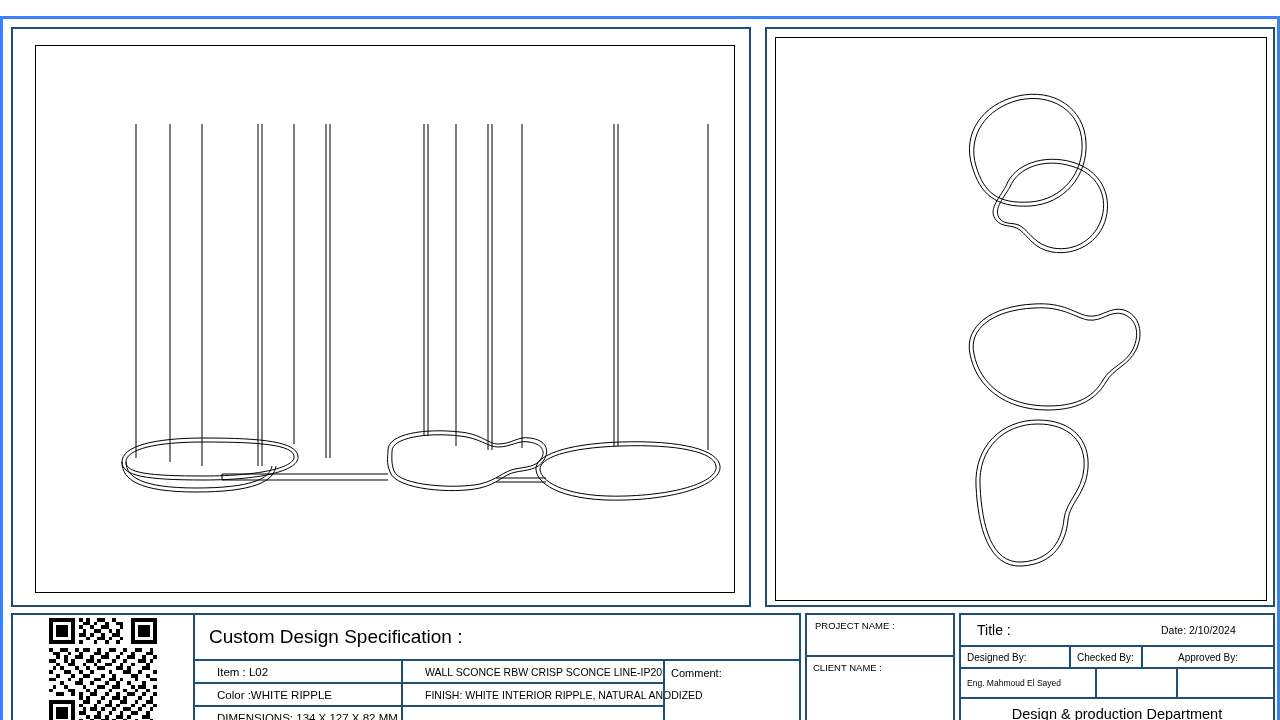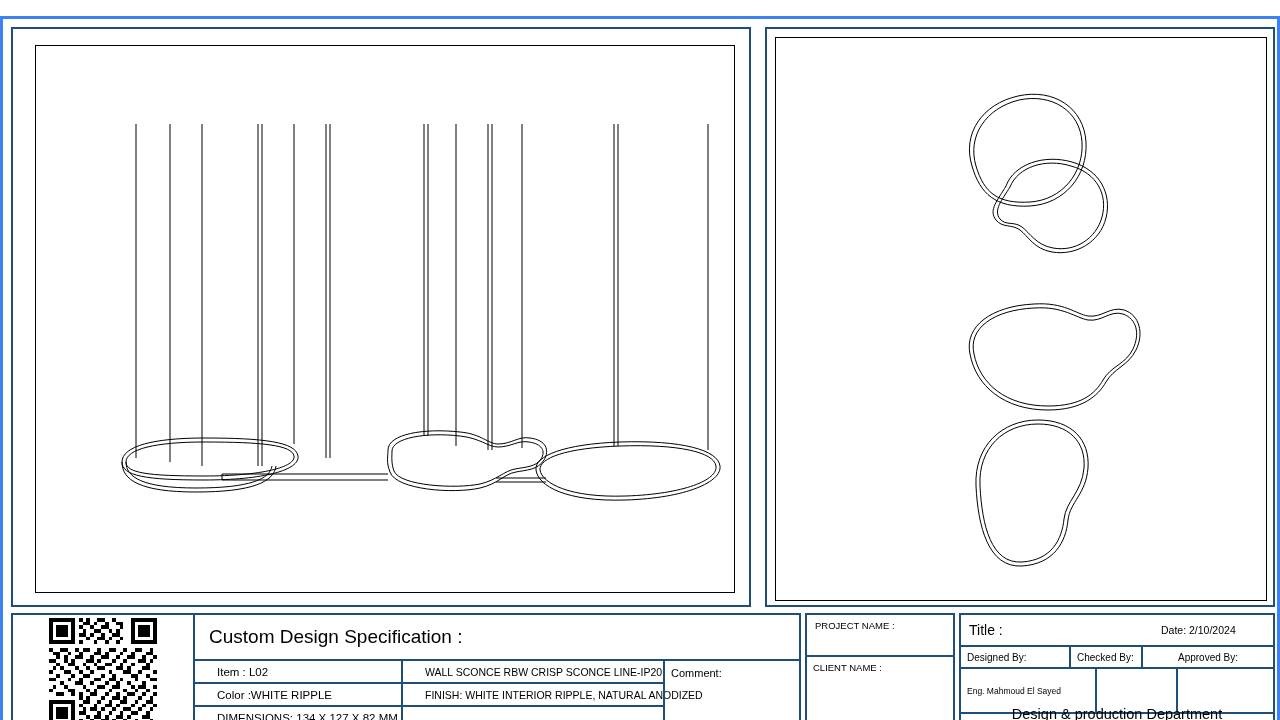--- a/index.html
+++ b/index.html
@@ -156,21 +156,21 @@
   .r-title {
     position: absolute;
     left: 0; top: 0;
     width: 100%; height: 32px;
     box-sizing: border-box;
     border-bottom: 2px solid #1f4e79;
     display: flex;
     align-items: center;
   }
   .r-title .t {
-    padding-left: 8px;
+    padding-left: 16px;
     font-size: 14px;
     flex: 1;
   }
   .r-title .d {
     width: 118px;
     font-size: 10.5px;
     padding-left: 6px;
     box-sizing: border-box;
   }
   .r-mid {
@@ -187,21 +187,21 @@
     display: flex;
     align-items: center;
     padding-left: 6px;
   }
   .r-mid .c1 { width: 110px; border-right: 2px solid #1f4e79; }
   .r-mid .c2 { width: 72px;  border-right: 2px solid #1f4e79; }
   .r-mid .c3 { flex: 1; justify-content: center; padding-left: 0; }
   .r-sign {
     position: absolute;
     left: 0; top: 54px;
-    width: 100%; height: 45px;
+    width: 100%; height: 30px;
     box-sizing: border-box;
     border-bottom: 2px solid #1f4e79;
     display: flex;
     gap: 9px;
   }
   .r-sign > div {
     box-sizing: border-box;
     font-size: 8.5px;
     display: flex;
     align-items: center;

